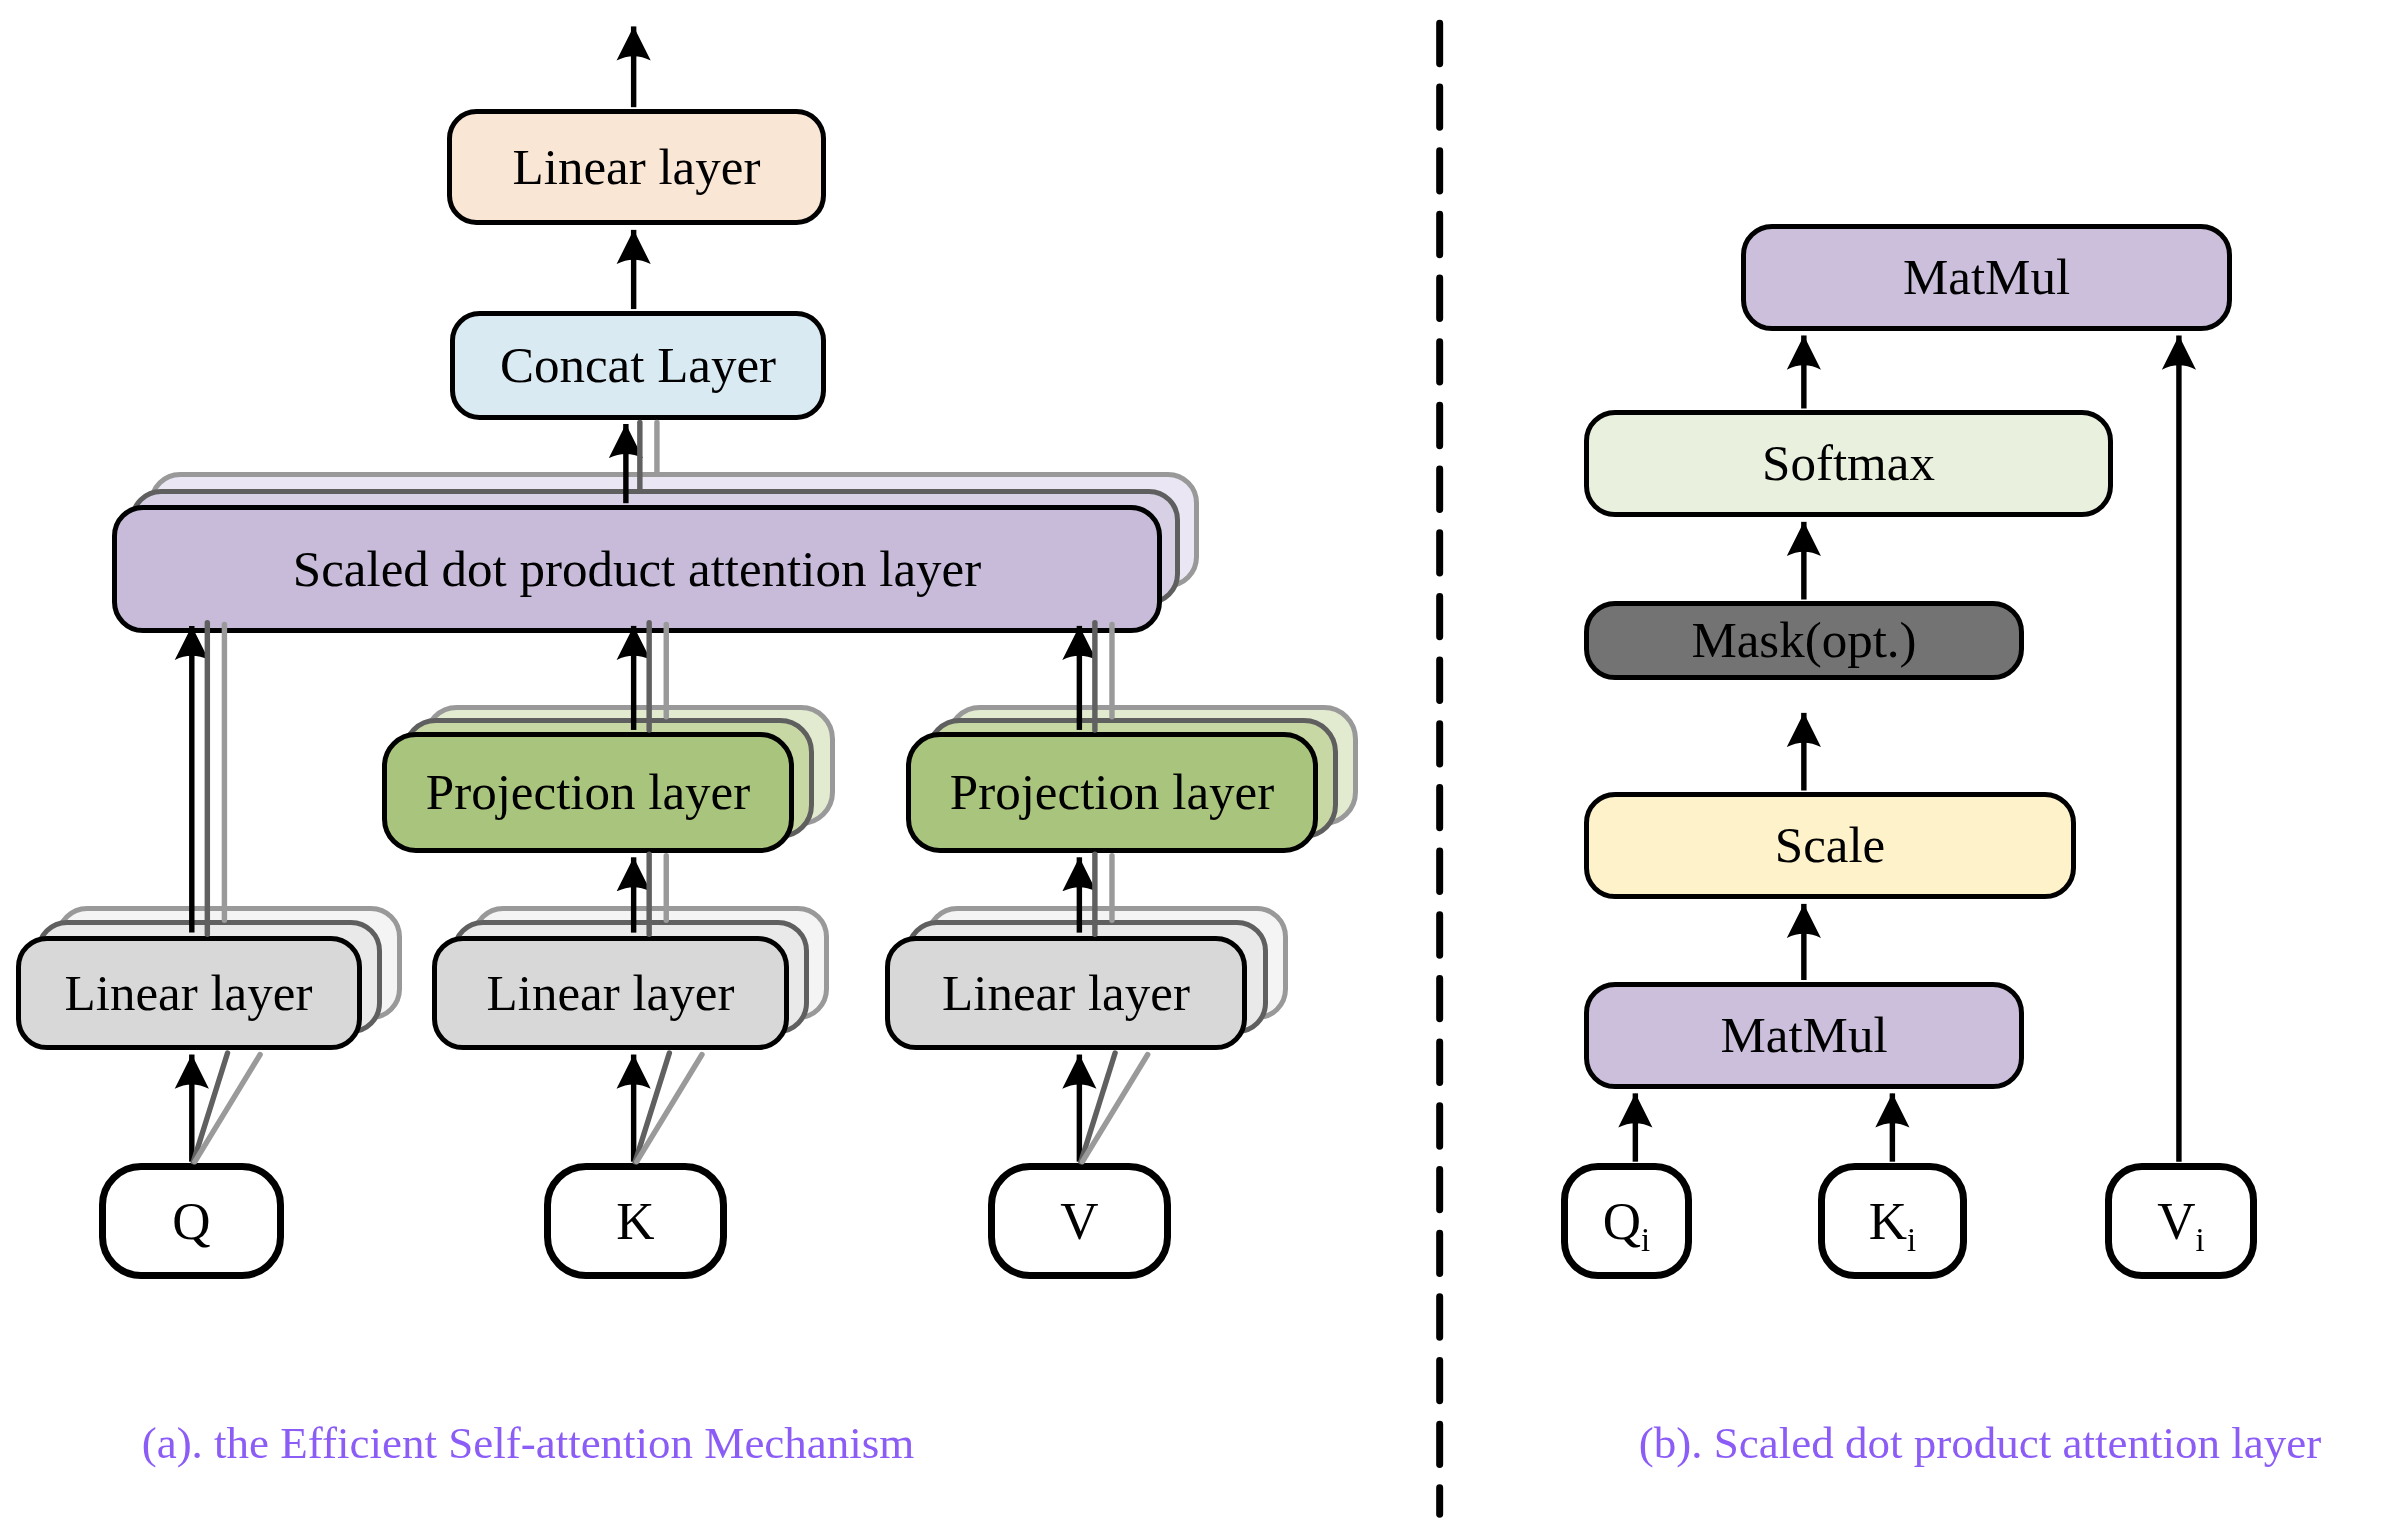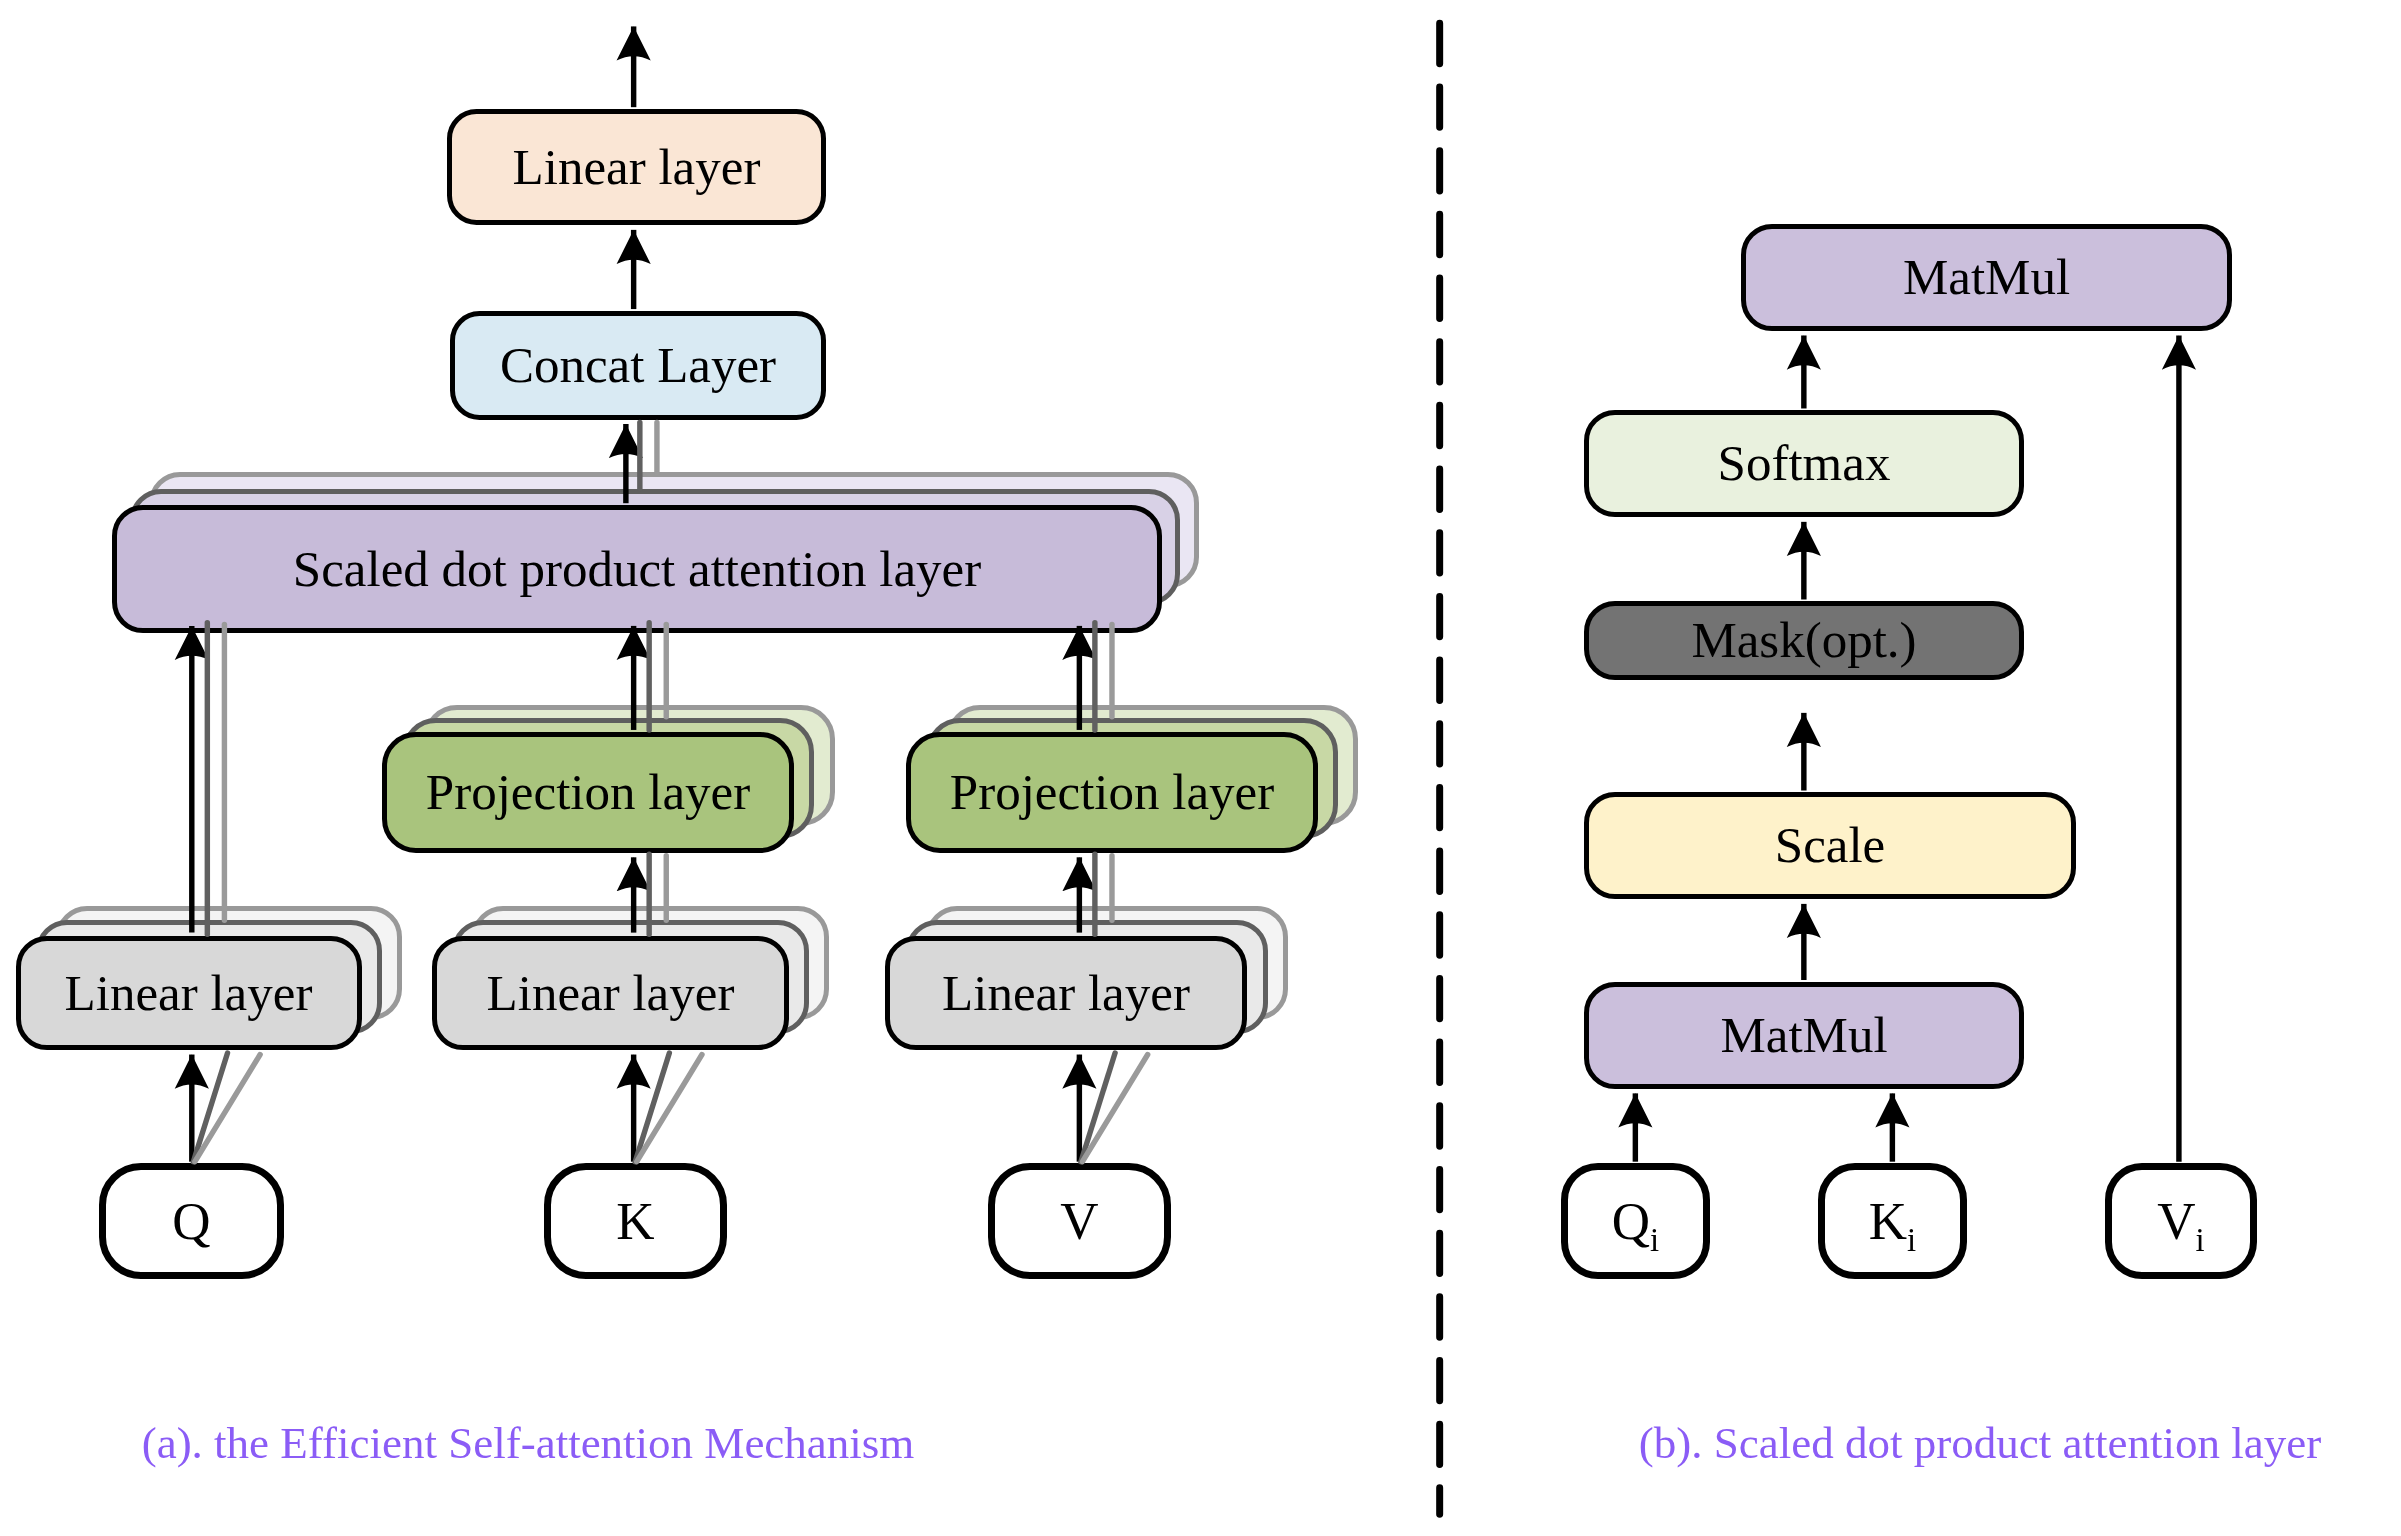--- a/index.html
+++ b/index.html
@@ -98,34 +98,34 @@
   </div>
   <div class="box input" style="left: 988px; top: 1163px; width: 183px; height: 116px; background-color: rgb(255, 255, 255);">
     <span class="lbl">V</span>
   </div>
 
   <div class="caption" style="left:23px;top:1417px;width:1010px;">(a). the Efficient Self-attention Mechanism</div>
 
   <div class="box" style="left: 1741px; top: 224px; width: 491px; height: 107px; background-color: rgb(203, 191, 220);">
     <span class="lbl">MatMul</span>
   </div>
-  <div class="box" style="left: 1584px; top: 410px; width: 440px; height: 107px; background-color: rgb(233, 241, 222); font-family: Liberation Serif, serif;">
+  <div class="box" style="left: 1584px; top: 410px; width: 529px; height: 107px; background-color: rgb(233, 241, 222); font-family: Liberation Serif, serif;">
     <span class="lbl">Softmax</span>
   </div>
   <div class="box" style="left: 1584px; top: 601px; width: 440px; height: 79px; background-color: #737373;">
     <span class="lbl">Mask(opt.)</span>
   </div>
   <div class="box" style="left: 1584px; top: 792px; width: 492px; height: 107px; background-color: rgb(254, 242, 202);">
     <span class="lbl">Scale</span>
   </div>
   <div class="box" style="left: 1584px; top: 982px; width: 440px; height: 107px; background-color: rgb(203, 191, 220);">
     <span class="lbl">MatMul</span>
   </div>
 
-  <div class="box input" style="left: 1561px; top: 1163px; width: 149px; height: 116px; border-radius: 37px; background-color: rgb(255, 255, 255);">
+  <div class="box input" style="left: 1561px; top: 1163px; width: 131px; height: 116px; border-radius: 37px; background-color: rgb(255, 255, 255);">
     <span class="lbl"><span>Q</span><sub>i</sub></span>
   </div>
   <div class="box input" style="left: 1818px; top: 1163px; width: 149px; height: 116px; border-radius: 37px; background-color: rgb(255, 255, 255);">
     <span class="lbl"><span>K</span><sub>i</sub></span>
   </div>
   <div class="box input" style="left: 2105px; top: 1163px; width: 152px; height: 116px; border-radius: 37px; background-color: rgb(255, 255, 255);">
     <span class="lbl"><span>V</span><sub>i</sub></span>
   </div>
 
   <div class="caption" style="left:1553px;top:1417px;width:854px;">(b). Scaled dot product attention layer</div>

